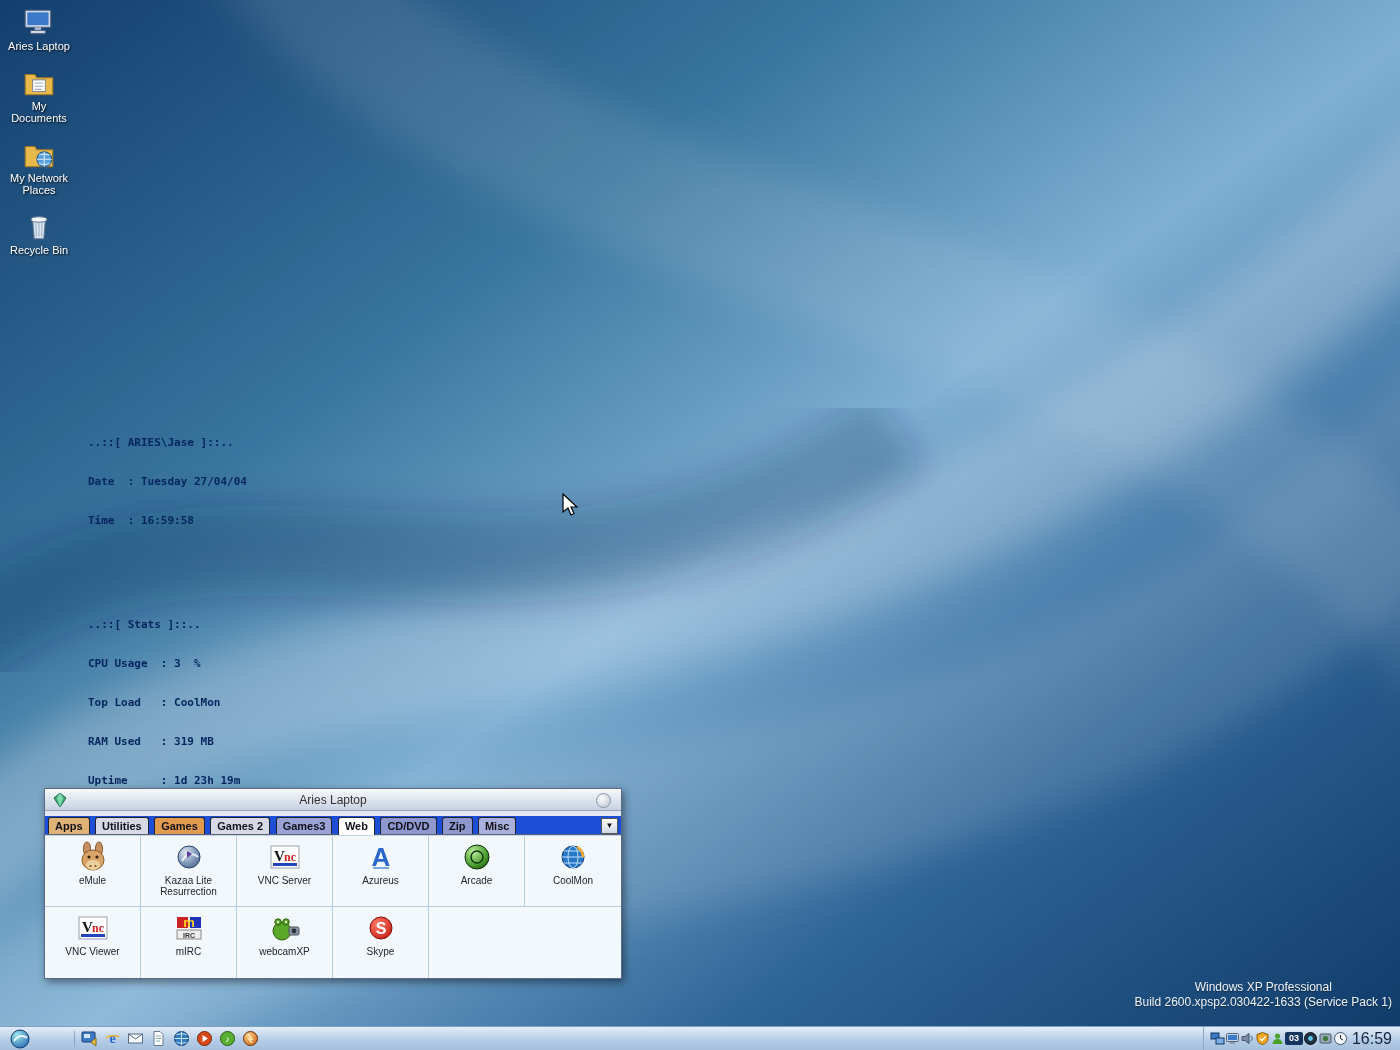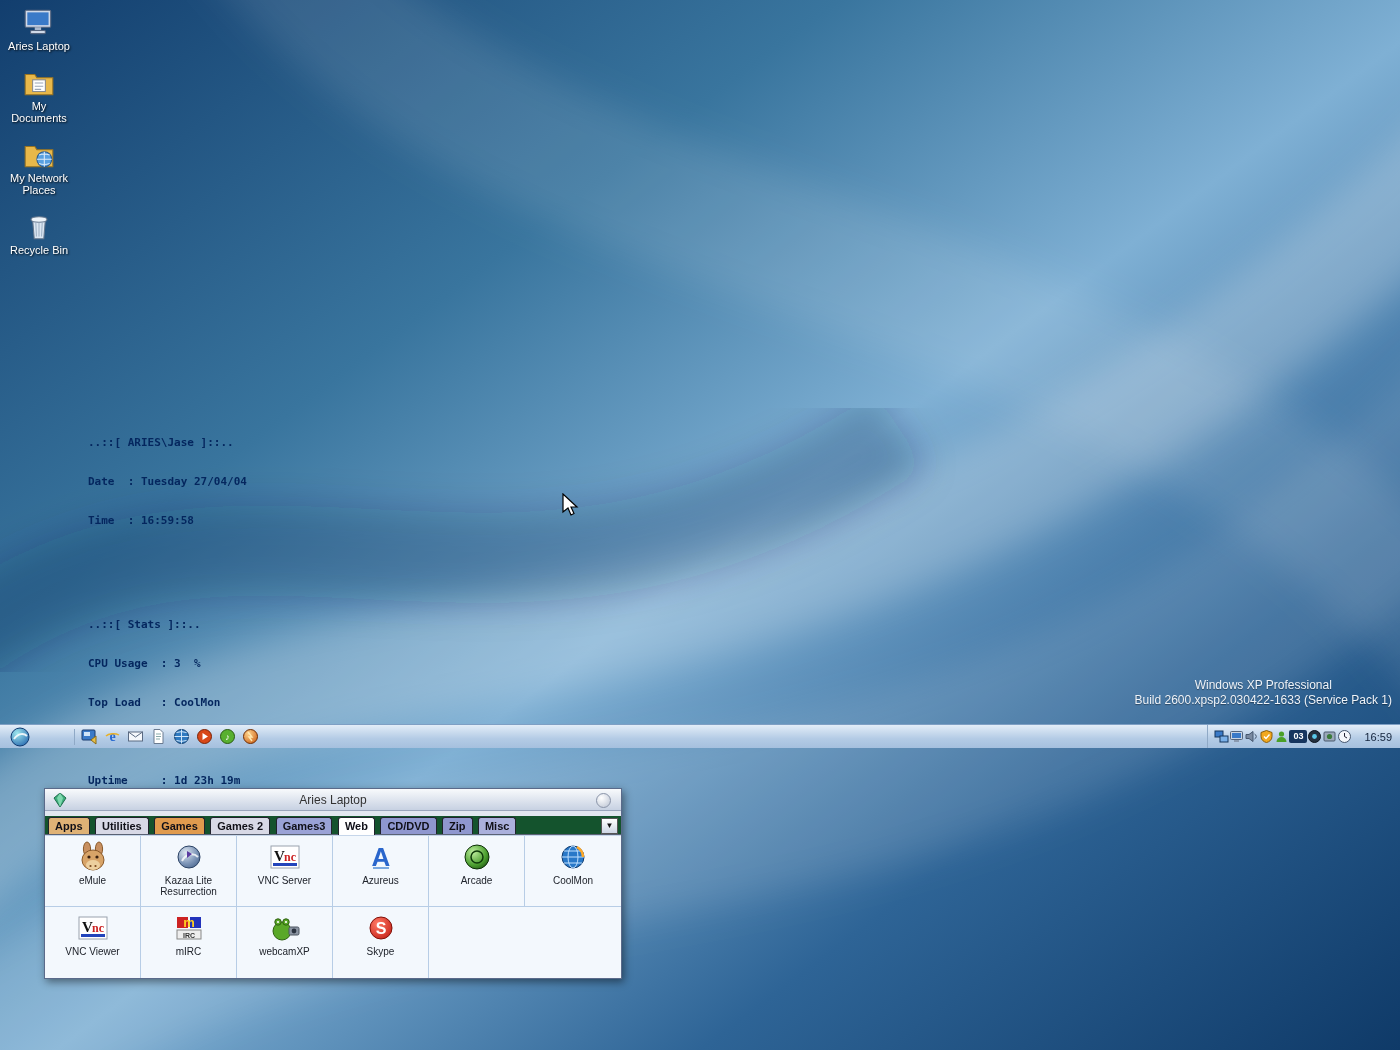--- a/index.html
+++ b/index.html
@@ -1,17 +1,17 @@
 <!DOCTYPE html>
 <html><head>
 <meta charset="utf-8">
 <style>
   html,body{margin:0;padding:0;width:1400px;height:1050px;overflow:hidden;
     font-family:"Liberation Sans",sans-serif;}
-  .desktop{position:absolute;inset:0;width:1400px;height:748px;background:#1a4f82;}
+  .desktop{position:absolute;inset:0;width:1400px;height:1050px;background:#1a4f82;}
   .wallpaper{position:absolute;inset:0;}
 
   
   .desktop-icons{position:absolute;left:6px;top:6px;width:70px;}
   .di{width:66px;margin-bottom:14px;text-align:center;cursor:default;}
   .di-glyph{width:34px;height:32px;margin:0 auto 2px auto;}
   .di-label{font-size:11px;color:#ffffff;line-height:12px;
     text-shadow:1px 1px 2px rgba(0,0,0,.85);}
 
   
@@ -26,21 +26,21 @@
     box-shadow:2px 3px 8px rgba(0,0,0,.45);}
   .lw-title{height:21px;background:linear-gradient(#f8fafc,#c7d1e2);
     border-bottom:1px solid #9aa6bc;position:relative;
     display:flex;align-items:center;justify-content:center;}
   .lw-title-text{font-size:12px;color:#333;}
   .lw-title-icon{position:absolute;left:8px;top:4px;width:14px;height:14px;}
   .lw-title-btn{position:absolute;right:10px;top:4px;width:13px;height:13px;
     border-radius:50%;background:radial-gradient(circle at 35% 30%,#fff,#b9c2d2);
     border:1px solid #8a94a8;cursor:pointer;}
   .lw-spacer{height:5px;background:#e2e7f0;}
-  .lw-tabs{height:18px;background:#14532d;position:relative;
+  .lw-tabs{height:18px;background:#1d4ed8;position:relative;
     border-bottom:1px solid #5a6274;padding-left:3px;white-space:nowrap;}
   .tab{display:inline-block;height:16px;line-height:16px;padding:0 6px;
     font-size:11px;font-weight:bold;color:#101018;
     border:1px solid #20222c;border-bottom:none;border-radius:3px 3px 0 0;
     margin-right:1px;vertical-align:bottom;cursor:pointer;}
   .tab-0{background:#dfb276;}
   .tab-1{background:#d8d9e6;}
   .tab-2{background:#e09b4e;}
   .tab-3{background:#d8d9e6;}
   .tab-4{background:#9aa2d6;}
@@ -73,21 +73,21 @@
   .tb-sep{width:1px;height:16px;background:#8fa9c6;margin:0 6px 0 44px;}
   .ql{display:flex;align-items:center;gap:6px;}
   .ql-ico{width:17px;height:17px;cursor:pointer;}
   .tb-spring{flex:1;}
   .tray{display:flex;align-items:center;gap:0;padding-right:8px;
     border-left:1px solid #8fa9c6;height:100%;padding-left:6px;}
   .tray-ico{width:15px;height:15px;cursor:pointer;}
   .tray-badge{min-width:16px;height:13px;background:#16355e;color:#fff;
     font-size:9px;font-weight:bold;line-height:13px;text-align:center;
     border-radius:2px;padding:0 1px;}
-  .tb-clock{font-size:11px;color:#14243c;margin-left:12px;cursor:default;}
+  .tb-clock{font-size:16px;color:#14243c;margin-left:4px;cursor:default;}
 
   
   .cursor{position:absolute;left:562px;top:493px;width:20px;height:24px;pointer-events:none;}
 </style>
 </head>
 <body>
 
 <div class="desktop">
 
   <svg class="wallpaper" width="1400" height="1050" viewBox="0 0 1400 1050" preserveAspectRatio="none">

